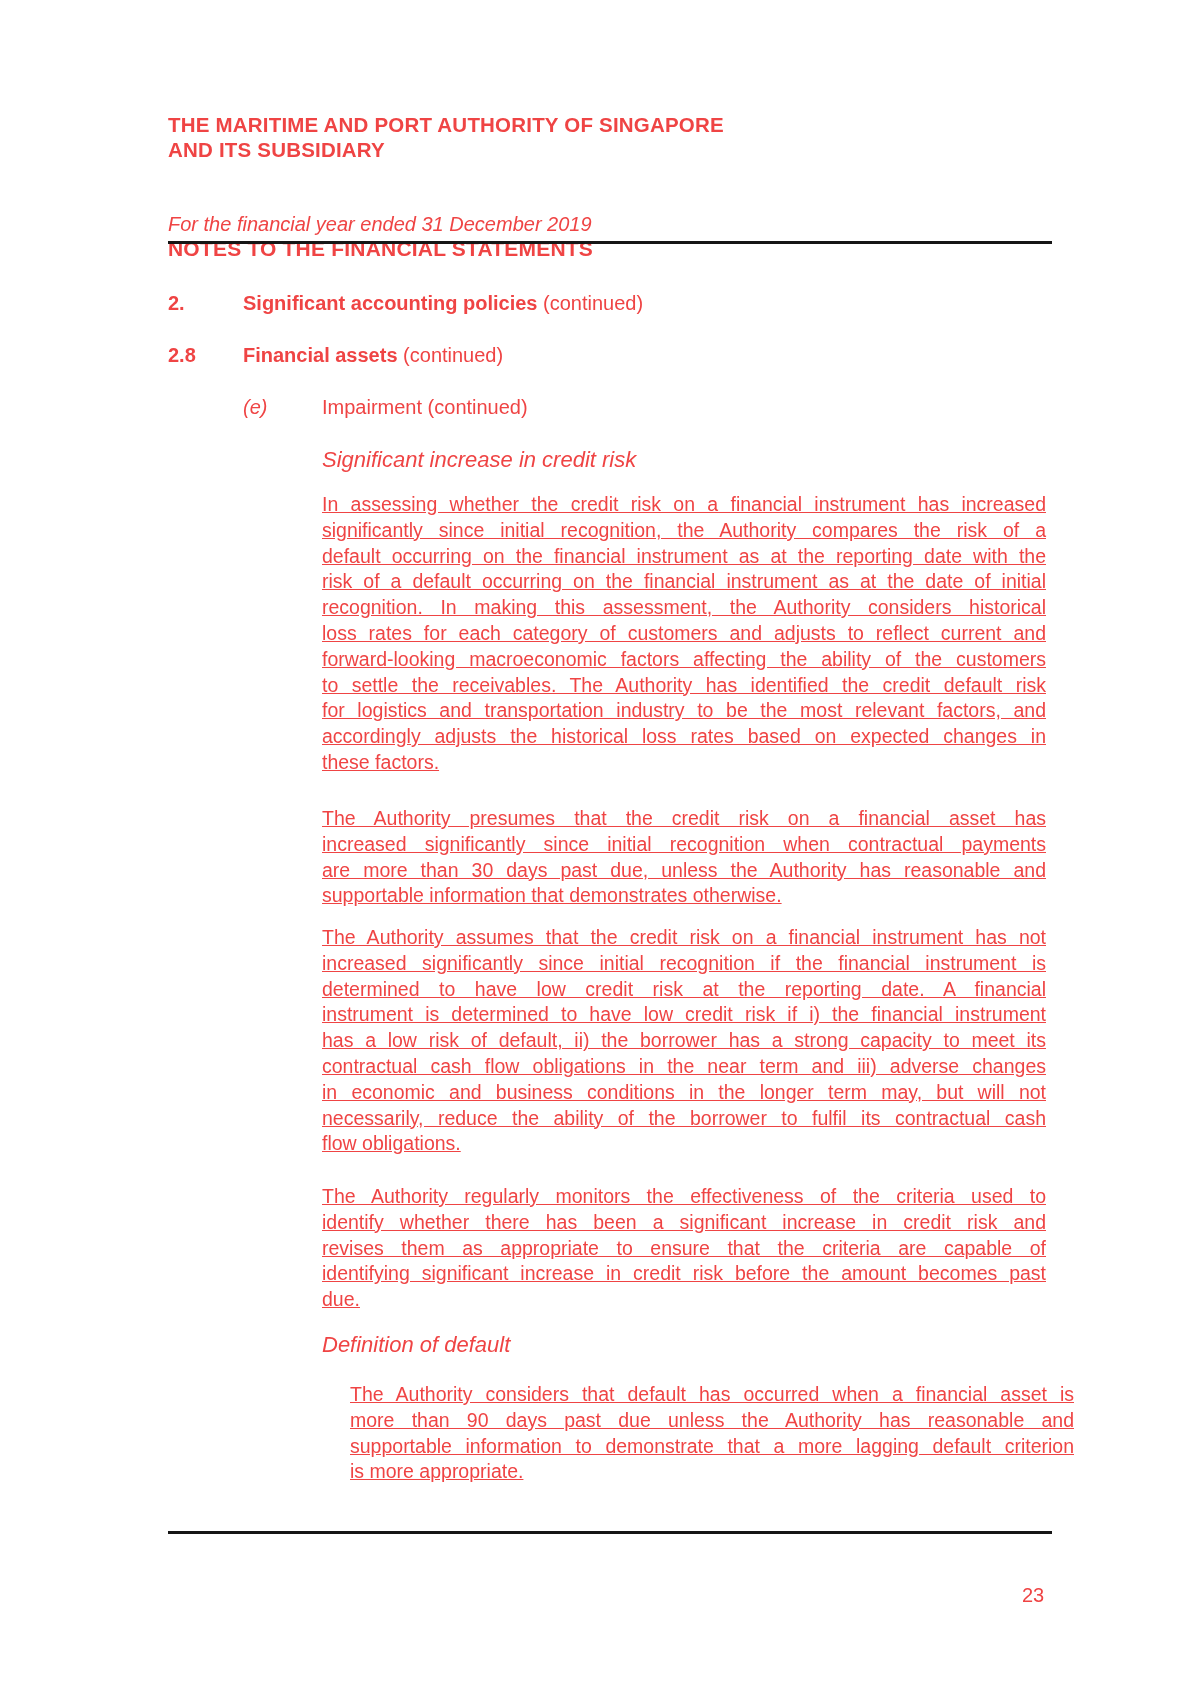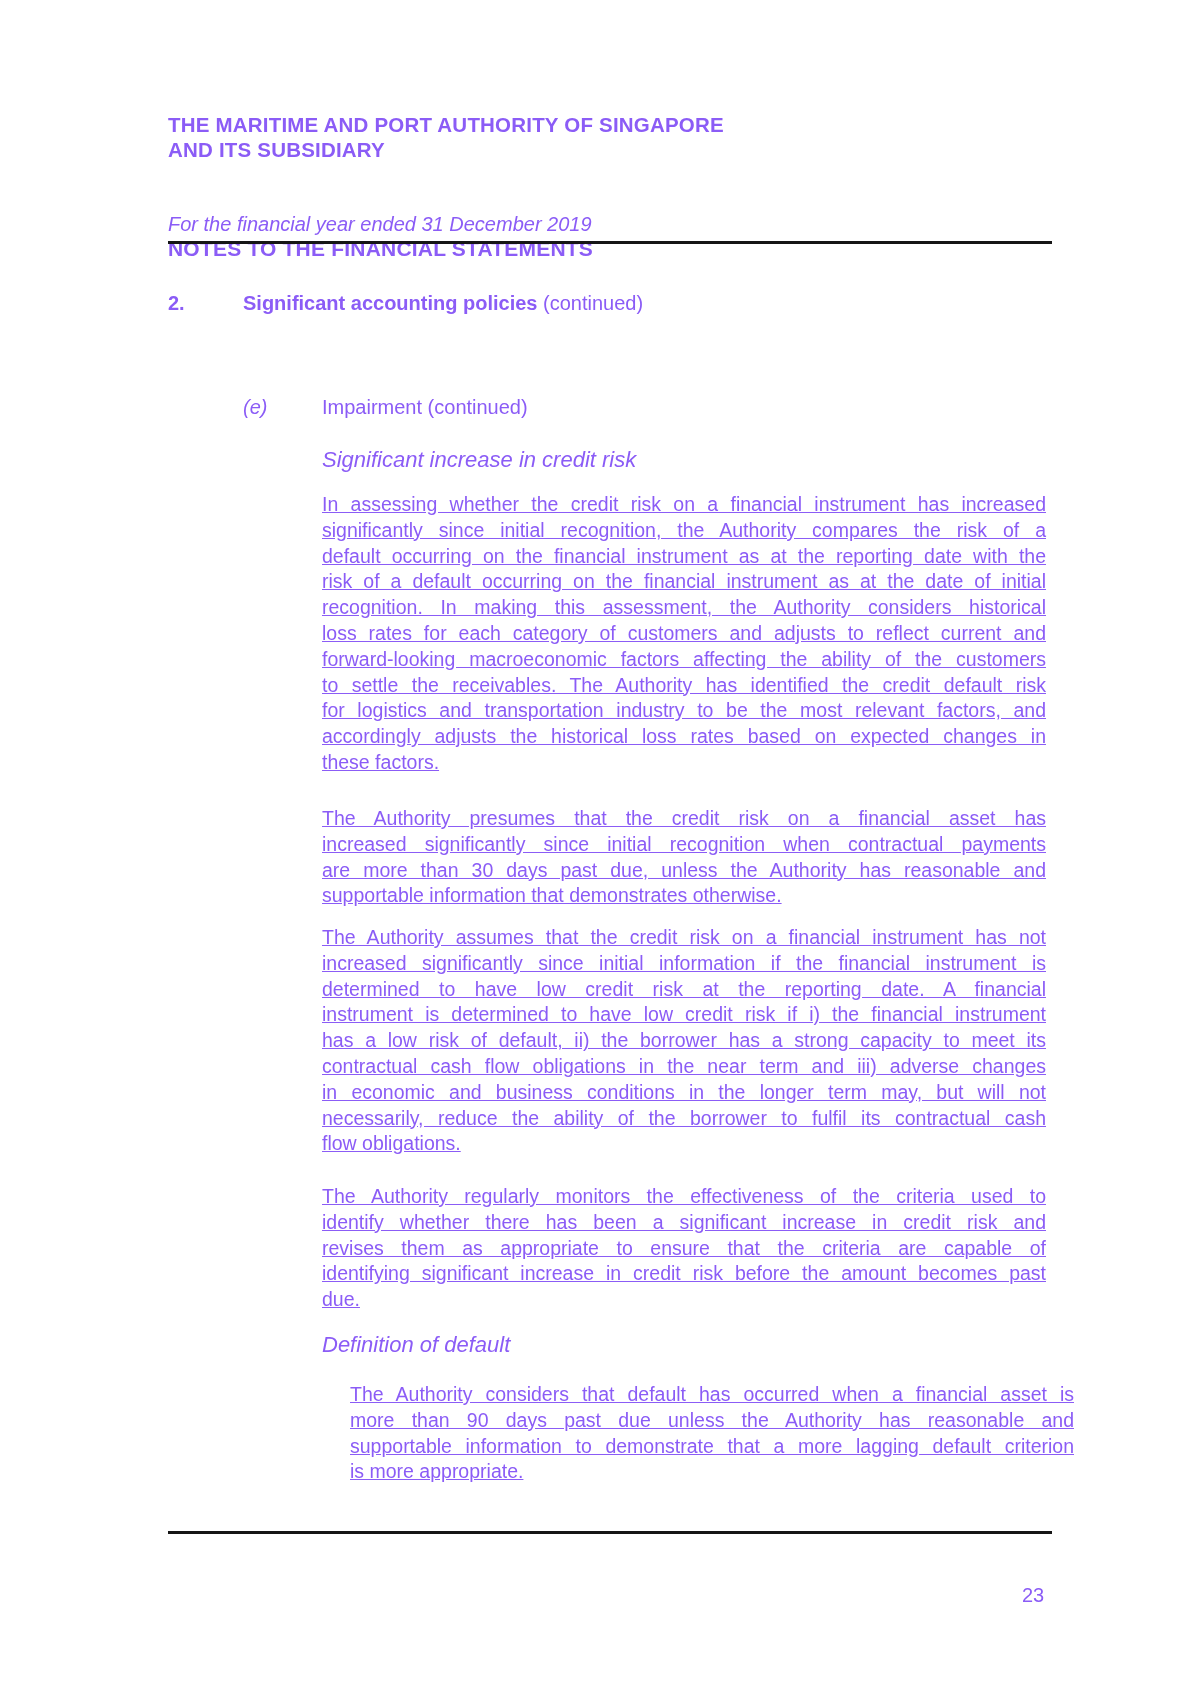--- a/index.html
+++ b/index.html
@@ -2,21 +2,21 @@
 <html><head>
 <meta charset="utf-8">
 <style>
   html,body { margin:0; padding:0; background:#e8e8e8; }
   .page {
     position:relative;
     width:1190px; height:1684px;
     margin:0 auto;
     background:#ffffff;
     font-family:"Liberation Sans", sans-serif;
-    color:#8b5cf6;
+    color:#ef4444;
     overflow:hidden;
   }
   .abs { position:absolute; }
 
   
   .org-title {
     left:168px; top:112px;
     font-size:20.5px; font-weight:bold; line-height:25px;
     letter-spacing:0.2px;
   }
@@ -81,20 +81,24 @@
 
   <div class="abs doc-title">NOTES TO THE FINANCIAL STATEMENTS</div>
   <div class="abs doc-subtitle">For the financial year ended 31 December 2019</div>
   <div class="abs rule rule-top"></div>
 
   <div class="abs sec-row sec-2">
     <div class="num">2.</div>
     <div class="ttl"><span class="bold">Significant accounting policies</span> <span>(continued)</span></div>
   </div>
 
+  <div class="abs sec-row sec-2-8">
+    <div class="num">2.8</div>
+    <div class="ttl"><span class="bold">Financial assets</span> <span>(continued)</span></div>
+  </div>
 
   <div class="abs sec-row sec-e">
     <div class="num">(e)</div>
     <div class="ttl"><span class="t">Impairment</span> <span>(continued)</span></div>
   </div>
 
   <div class="abs subheading sh-credit-risk">Significant increase in credit risk</div>
 
   <div class="abs para p1">
       <div class="ln">In assessing whether the credit risk on a financial instrument has increased</div>
@@ -110,21 +114,21 @@
       <div class="ln last">these factors.</div>
     </div>
   <div class="abs para p2">
       <div class="ln">The Authority presumes that the credit risk on a financial asset has</div>
       <div class="ln">increased significantly since initial recognition when contractual payments</div>
       <div class="ln">are more than 30 days past due, unless the Authority has reasonable and</div>
       <div class="ln last">supportable information that demonstrates otherwise.</div>
     </div>
   <div class="abs para p3">
       <div class="ln">The Authority assumes that the credit risk on a financial instrument has not</div>
-      <div class="ln">increased significantly since initial information if the financial instrument is</div>
+      <div class="ln">increased significantly since initial recognition if the financial instrument is</div>
       <div class="ln">determined to have low credit risk at the reporting date. A financial</div>
       <div class="ln">instrument is determined to have low credit risk if i) the financial instrument</div>
       <div class="ln">has a low risk of default, ii) the borrower has a strong capacity to meet its</div>
       <div class="ln">contractual cash flow obligations in the near term and iii) adverse changes</div>
       <div class="ln">in economic and business conditions in the longer term may, but will not</div>
       <div class="ln">necessarily, reduce the ability of the borrower to fulfil its contractual cash</div>
       <div class="ln last">flow obligations.</div>
     </div>
   <div class="abs para p4">
       <div class="ln">The Authority regularly monitors the effectiveness of the criteria used to</div>

